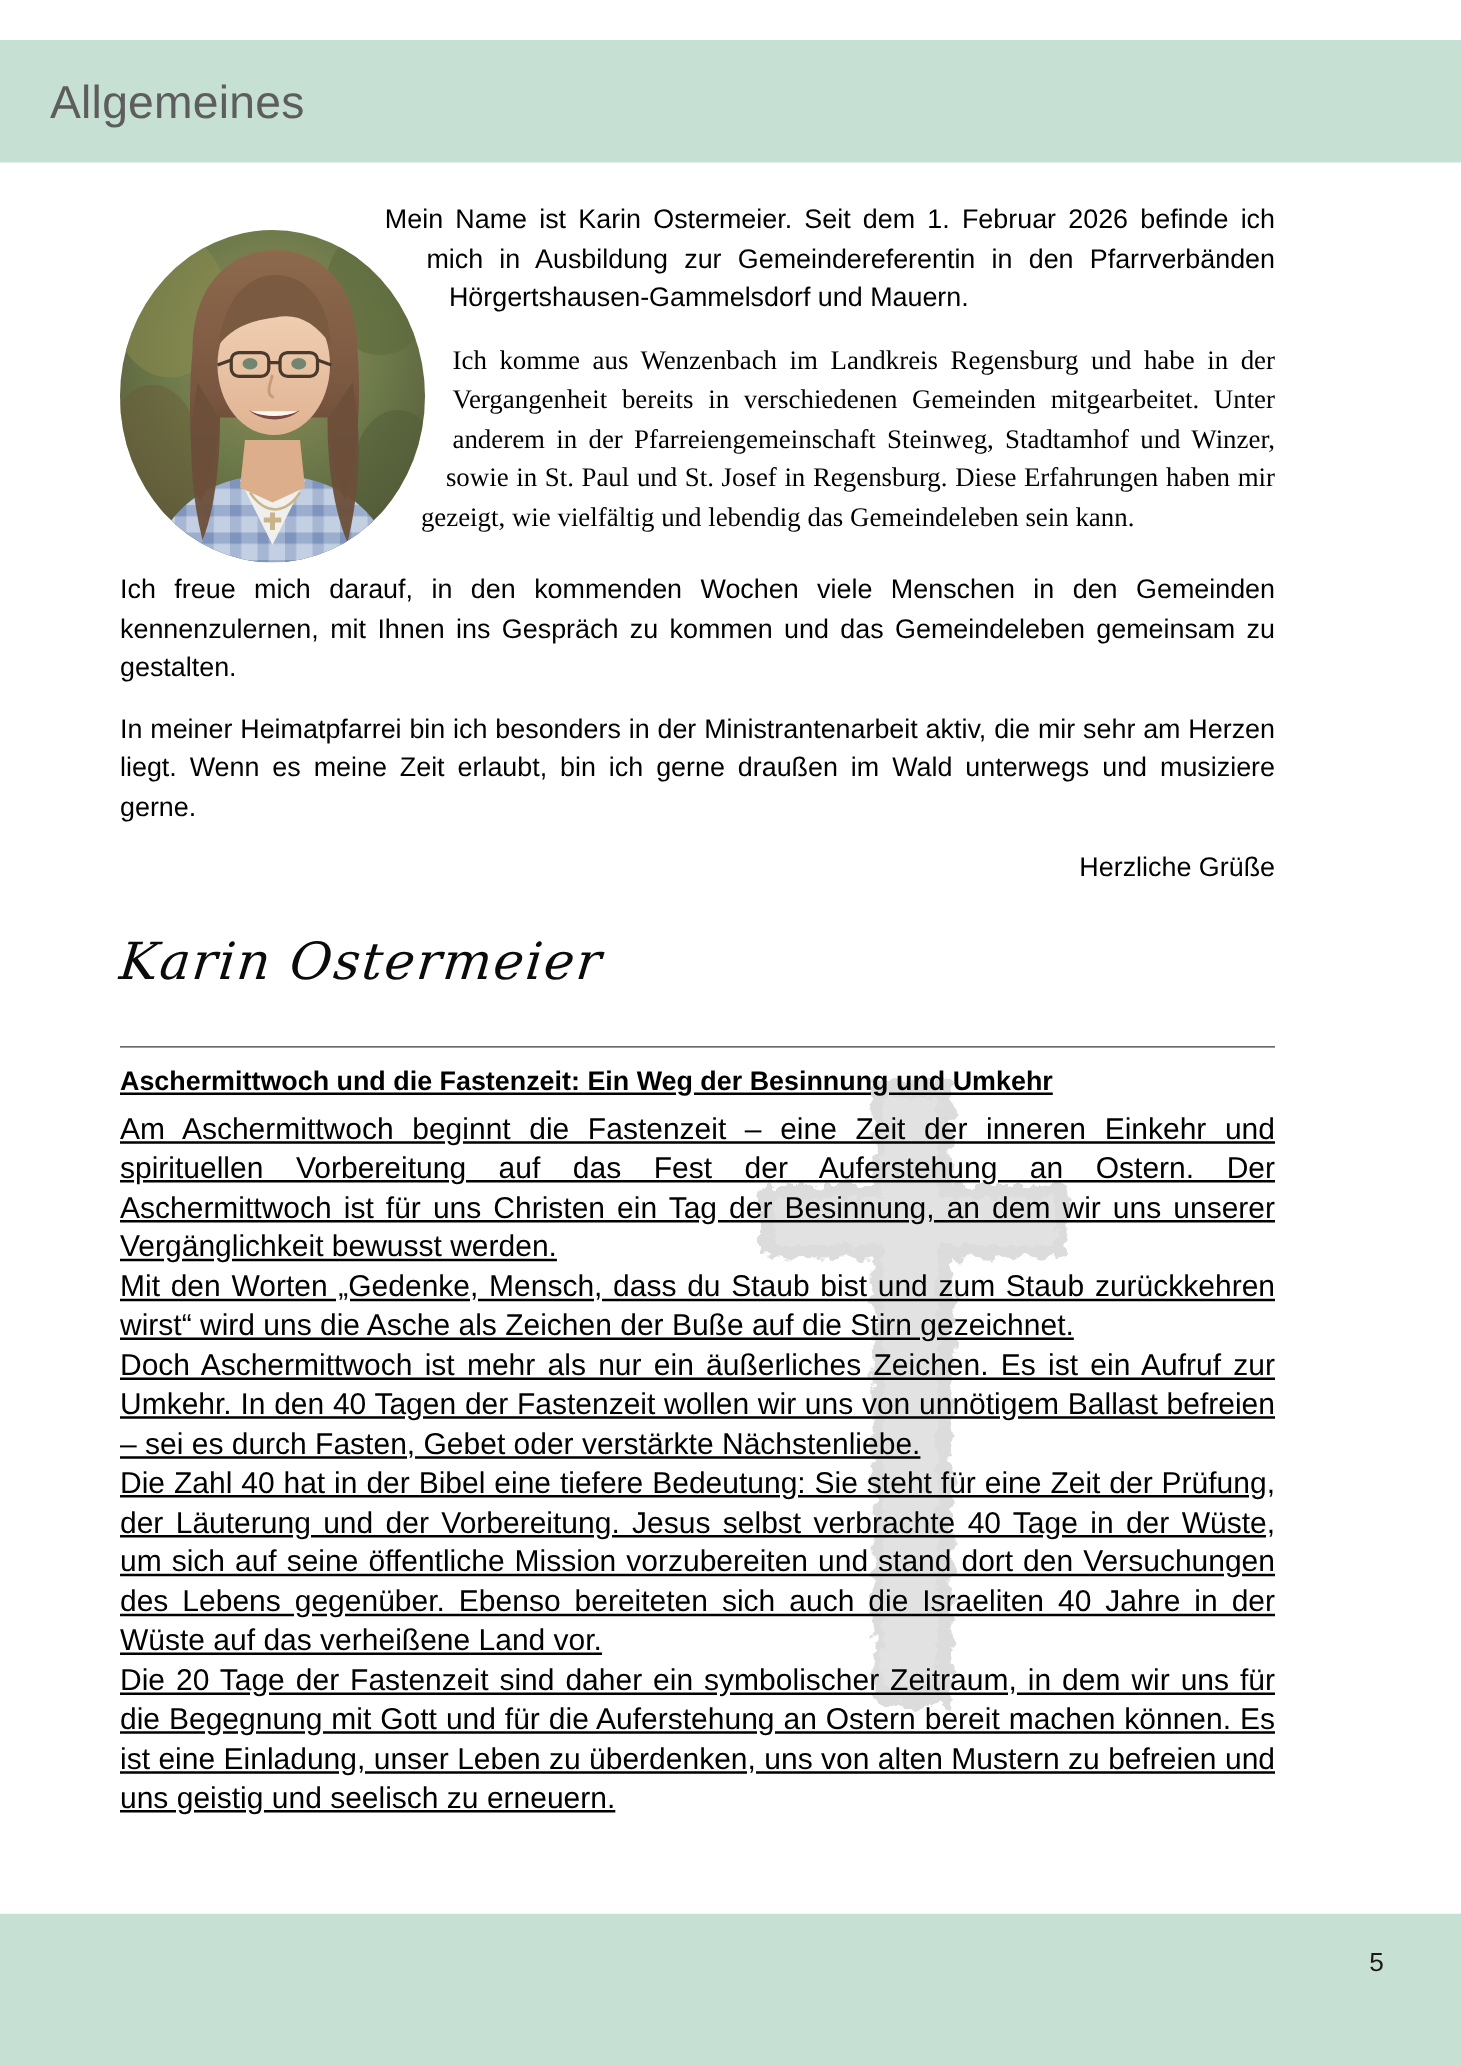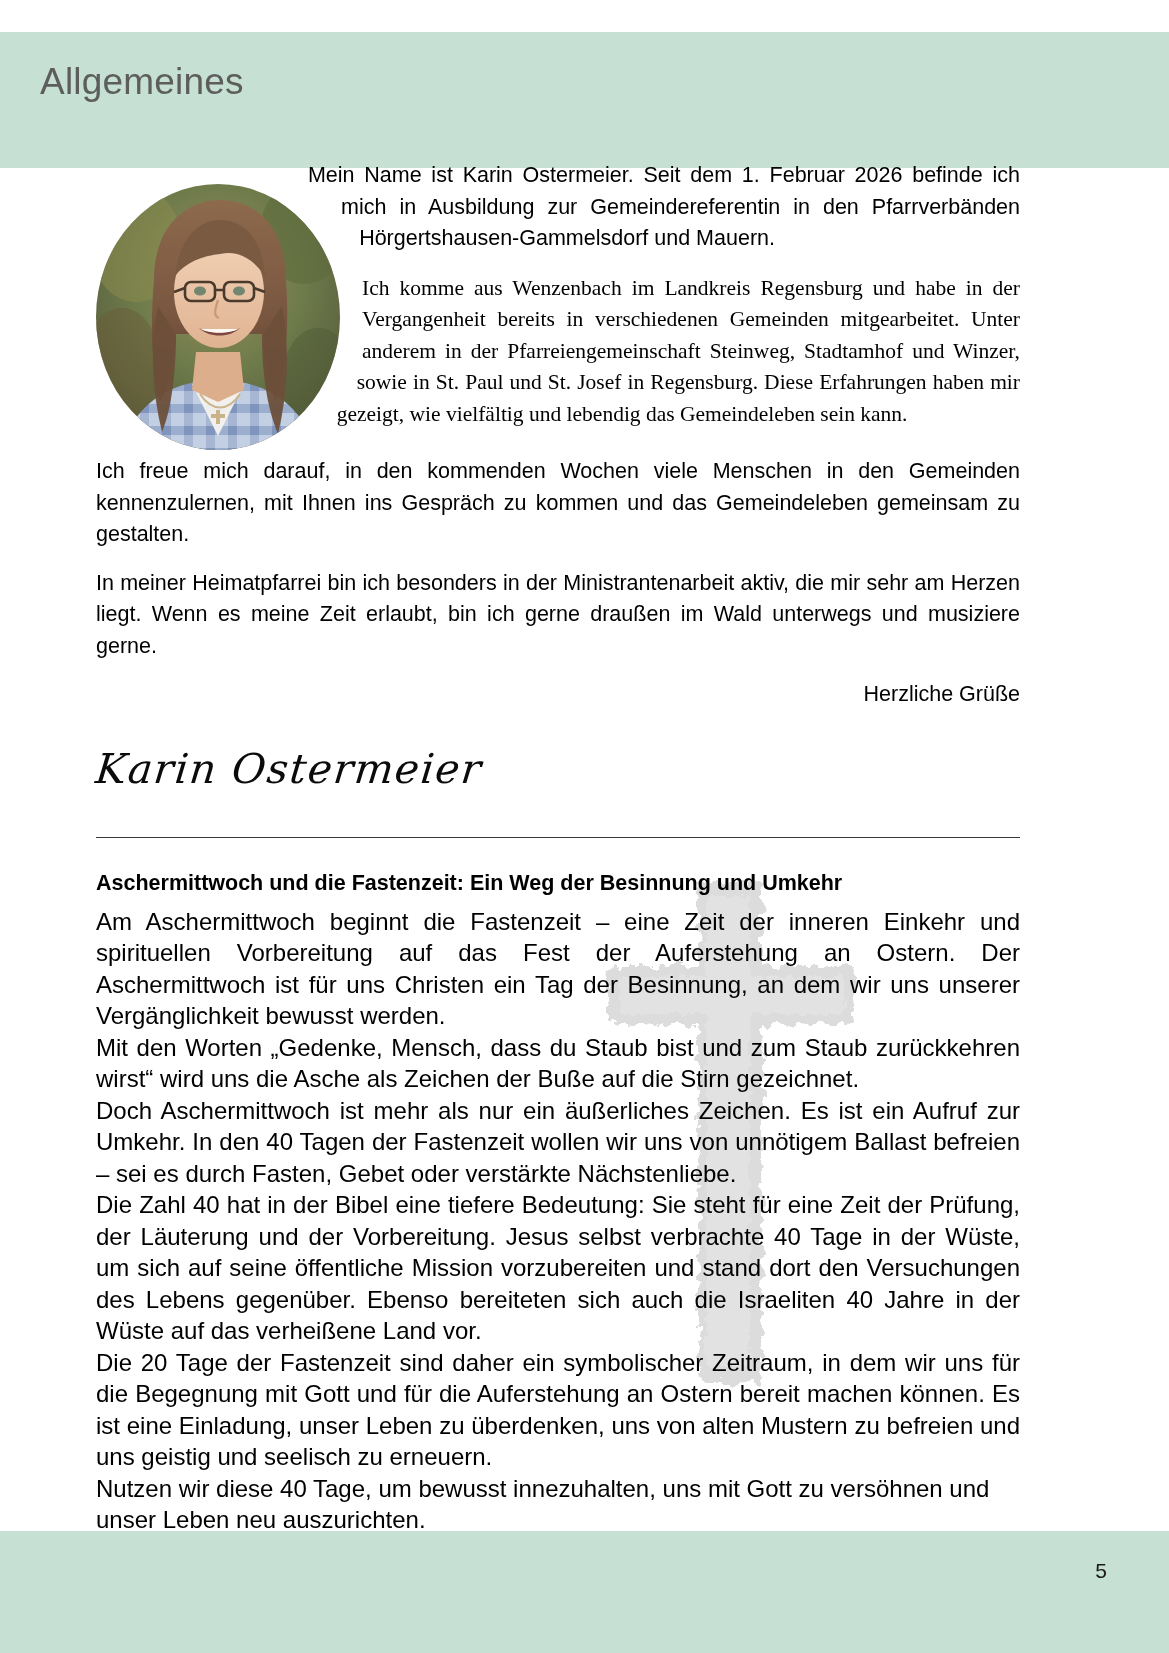--- a/index.html
+++ b/index.html
@@ -25,21 +25,21 @@
     background: #ffffff;
     box-sizing: border-box;
   }
 
   
   .header-band {
     position: absolute;
     top: 32px;
     left: 0;
     width: 1169px;
-    height: 136px;
+    height: 98px;
     background: #c7e0d4;
   }
   .header-title {
     position: absolute;
     left: 40px;
     top: 27px;
     font-size: 37px;
     line-height: 46px;
     color: #5d5d5d;
     font-weight: 400;
@@ -113,21 +113,22 @@
   .divider {
     margin: 44px 0 0 0;
     border: 0;
     border-top: 1.5px solid #3a3a3a;
     width: 100%;
   }
 
   
   .section2 {
     position: relative;
-    margin-top: 30px;
+    margin-top: 12px;
+    text-decoration: underline;
   }
   .watermark {
     position: absolute;
     left: 420px;
     top: -22px;
     width: 430px;
     height: 560px;
     opacity: 0.30;
     pointer-events: none;
     z-index: 0;
@@ -288,21 +289,20 @@
         <p class="sec-para">Am Aschermittwoch beginnt die Fastenzeit – eine Zeit der inneren Einkehr und spirituellen Vorbereitung auf das Fest der Auferstehung an Ostern. Der Aschermittwoch ist für uns Christen ein Tag der Besinnung, an dem wir uns unserer Vergänglichkeit bewusst werden.</p>
 
         <p class="sec-para">Mit den Worten „Gedenke, Mensch, dass du Staub bist und zum Staub zurückkehren wirst“ wird uns die Asche als Zeichen der Buße auf die Stirn gezeichnet.</p>
 
         <p class="sec-para">Doch Aschermittwoch ist mehr als nur ein äußerliches Zeichen. Es ist ein Aufruf zur Umkehr. In den 40 Tagen der Fastenzeit wollen wir uns von unnötigem Ballast befreien – sei es durch Fasten, Gebet oder verstärkte Nächstenliebe.</p>
 
         <p class="sec-para">Die Zahl 40 hat in der Bibel eine tiefere Bedeutung: Sie steht für eine Zeit der Prüfung, der Läuterung und der Vorbereitung. Jesus selbst verbrachte 40 Tage in der Wüste, um sich auf seine öffentliche Mission vorzubereiten und stand dort den Versuchungen des Lebens gegenüber. Ebenso bereiteten sich auch die Israeliten 40 Jahre in der Wüste auf das verheißene Land vor.</p>
 
         <p class="sec-para">Die 20 Tage der Fastenzeit sind daher ein symbolischer Zeitraum, in dem wir uns für die Begegnung mit Gott und für die Auferstehung an Ostern bereit machen können. Es ist eine Einladung, unser Leben zu überdenken, uns von alten Mustern zu befreien und uns geistig und seelisch zu erneuern.</p>
 
-        <p class="sec-para last-left">Nutzen wir diese 40 Tage, um bewusst innezuhalten, uns mit Gott zu versöhnen und unser Leben neu auszurichten.</p>
       </div>
     </div>
 
   </div>
 
   <div class="footer-band">
     <div class="page-number">5</div>
   </div>
 
 </div>

